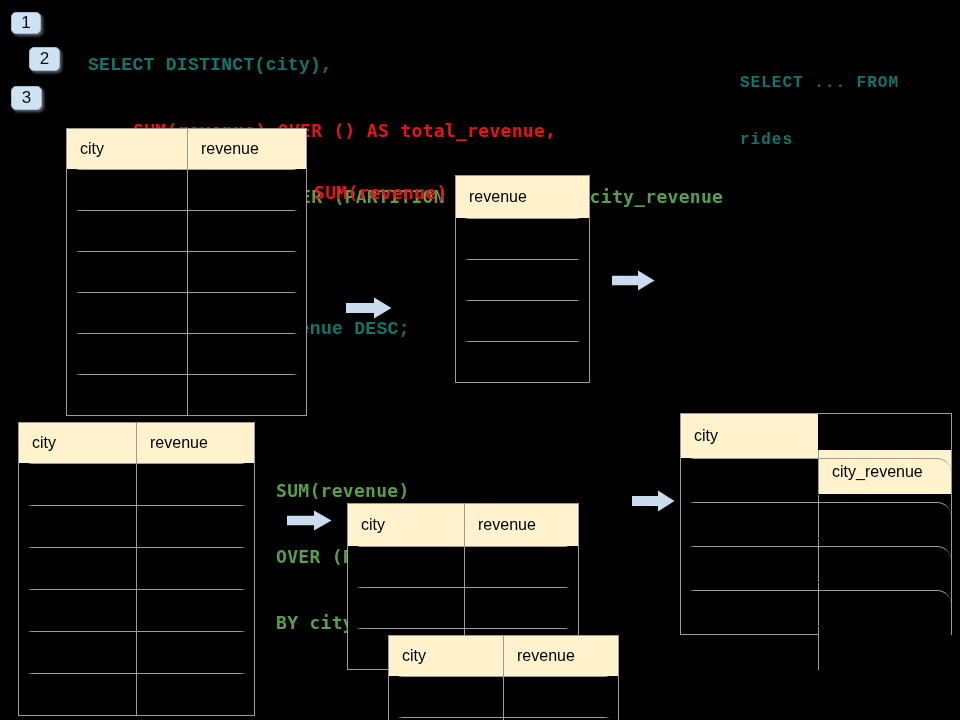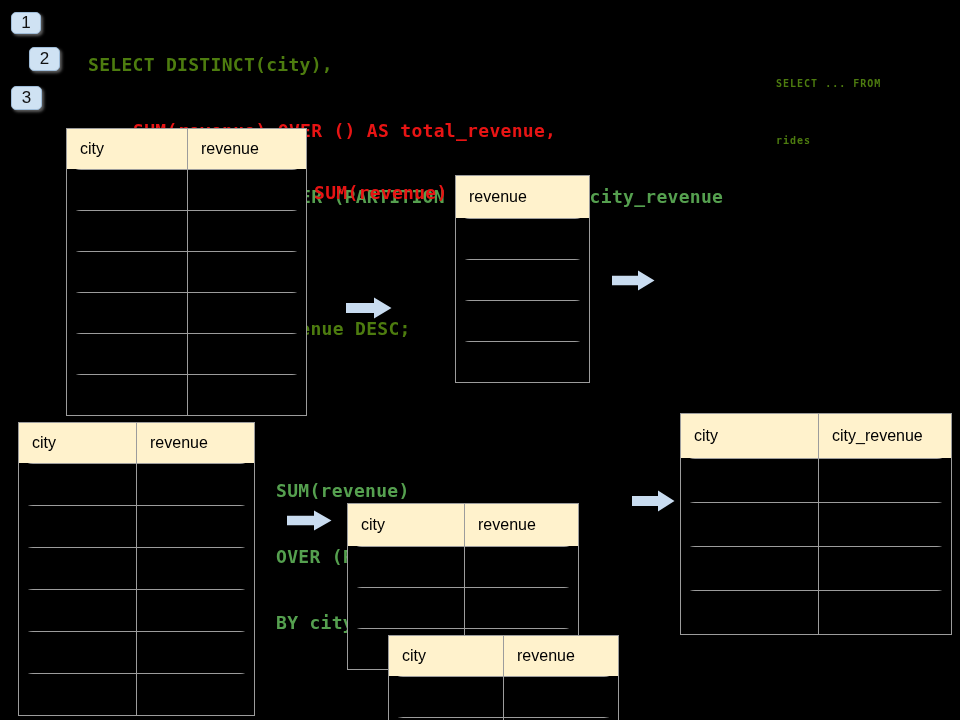--- a/index.html
+++ b/index.html
@@ -9,31 +9,31 @@
     background:#000; overflow:hidden;
     font-family:"Liberation Sans", sans-serif;
   }
 
   
   .code {
     font-family:"DejaVu Sans Mono", monospace;
     font-weight:bold; font-size:18px; line-height:22px;
     letter-spacing:0.3px; white-space:pre;
   }
-  .purple { color:#4d7c0f; }
+  .purple { color:#0f766e;font-family:Liberation Mono, monospace; }
   .red    { color:#e81414; }
   .green  { color:#55a04f; }
 
   #sql-block { position:absolute; left:88px; top:10px; }
   #sql-block .ind1 { margin-left:45px; }
   #sql-block .ind2 { margin-left:22px; }
 
   #side-note {
-    position:absolute; left:776px; top:36px;
-    font-size:10px; line-height:19px; letter-spacing:1px;
+    position:absolute; left:740px; top:36px;
+    font-size:16px; line-height:19px; letter-spacing:1px;
   }
 
   #anno-total     { position:absolute; left:314px; top:138px; }
   #anno-partition { position:absolute; left:276px; top:436px; }
 
   
   .badge {
     position:absolute; background:#cfe2f3;
     border:1px solid #9fbcd8; border-radius:5px;
     display:flex; align-items:center; justify-content:center;
@@ -74,21 +74,21 @@
   #tbl-d { left:347px; top:503px; z-index:1; }
   #tbl-d .thead { height:42px; } #tbl-d .trow:not(.thead) { height:41px; }
   #tbl-d .tcell:nth-child(1) { width:116px; } #tbl-d .tcell:nth-child(2) { width:114px; }
 
   #tbl-e { left:388px; top:635px; z-index:3; }
   #tbl-e .thead { height:40px; } #tbl-e .trow:not(.thead) { height:41px; }
   #tbl-e .tcell:nth-child(1) { width:114px; } #tbl-e .tcell:nth-child(2) { width:115px; }
 
   #tbl-f { left:680px; top:413px; }
   #tbl-f .thead { height:44px; } #tbl-f .trow:not(.thead) { height:44px; }
-  #tbl-f .tcell:nth-child(1) { width:137px; } #tbl-f .tcell:nth-child(2) { width:133px; }
+  #tbl-f .tcell:nth-child(1) { width:137px; } #tbl-f .tcell:nth-child(2) { width:133px;margin-top:36px; }
 
   
   .arrow { position:absolute; }
   #arrow-1 { left:346px; top:297px; }
   #arrow-2 { left:612px; top:270px; }
   #arrow-3 { left:287px; top:510px; }
   #arrow-4 { left:632px; top:490px; }
 </style>
 </head>
 <body>

